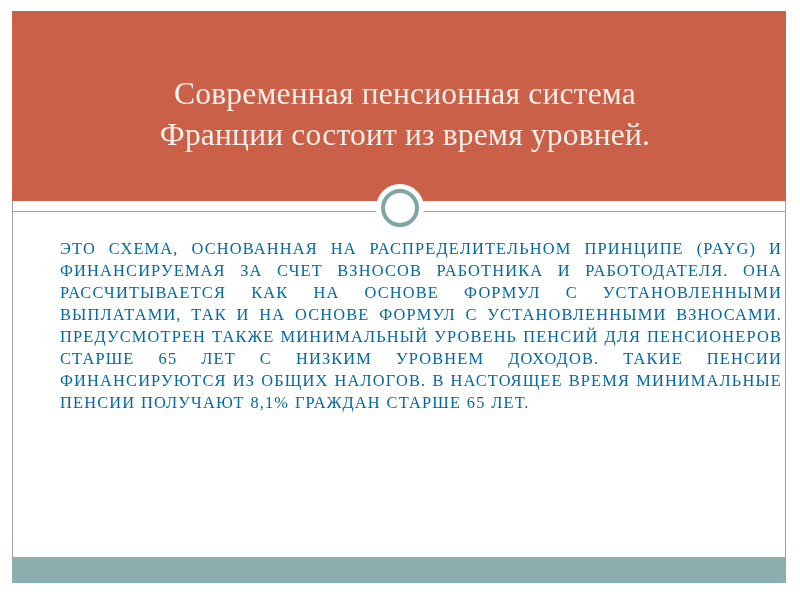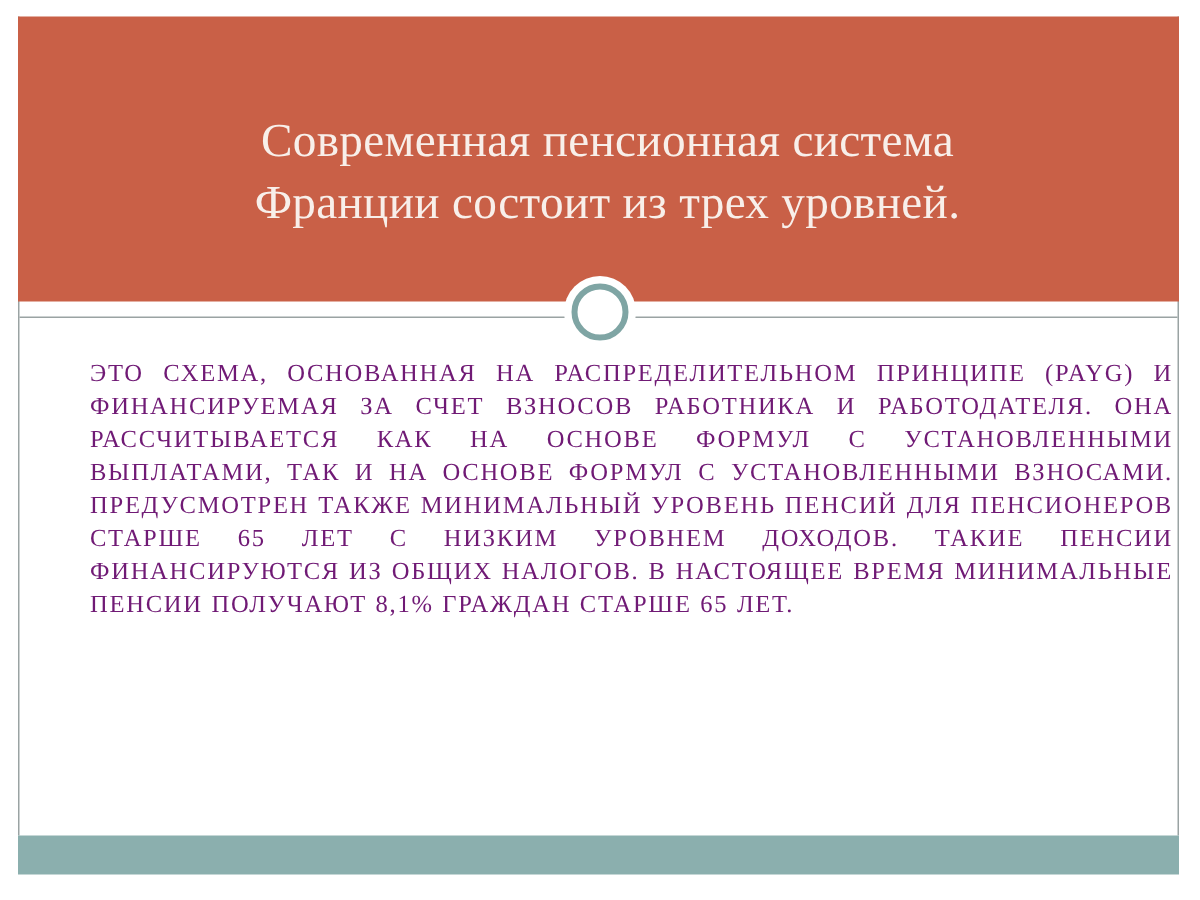--- a/index.html
+++ b/index.html
@@ -95,21 +95,21 @@
     background: #ffffff;
     box-sizing: border-box;
   }
 
   
   #body-text {
     position: absolute;
     left: 60px;
     top: 238px;
     width: 722px;
-    color: #701a75;
+    color: #0369a1;
     font-size: 16.4px;
     line-height: 22.0px;
     text-align: justify;
     text-align-last: left;
     text-transform: uppercase;
     letter-spacing: 1.15px;
     word-spacing: 0.5px;
     font-weight: 400;
     font-family: Liberation Serif, serif;
   }
@@ -126,21 +126,21 @@
 </style>
 </head>
 <body>
 
 <div id="slide">
 
   <div id="content-frame"></div>
 
   <div id="title-band">
     <div id="title-text">Современная пенсионная система
-Франции состоит из трех уровней.</div>
+Франции состоит из время уровней.</div>
   </div>
 
   <div id="divider-rule"></div>
 
   <div id="ring-wrap">
     <div id="ring-halo"></div>
     <div id="ring-circle"></div>
   </div>
 
   <div id="body-text">Это схема, основанная на распределительном принципе (PAYG) и финансируемая за счет взносов работника и работодателя. Она рассчитывается как на основе формул с установленными выплатами, так и на основе формул с установленными взносами. Предусмотрен также минимальный уровень пенсий для пенсионеров старше 65 лет с низким уровнем доходов. Такие пенсии финансируются из общих налогов. В настоящее время минимальные пенсии получают 8,1% граждан старше 65 лет.</div>

